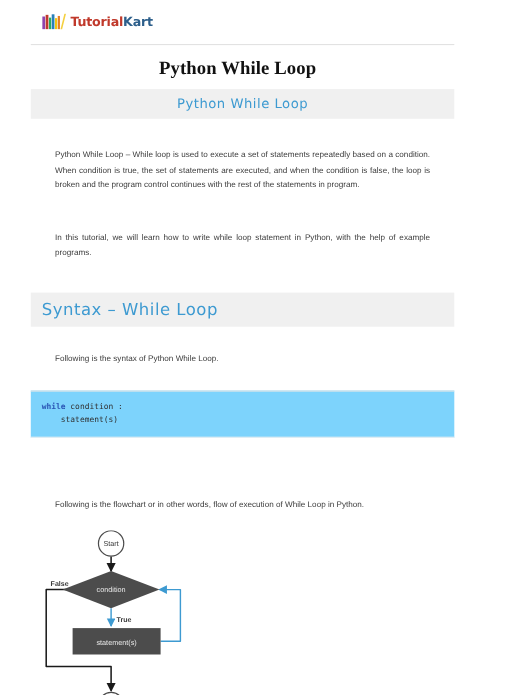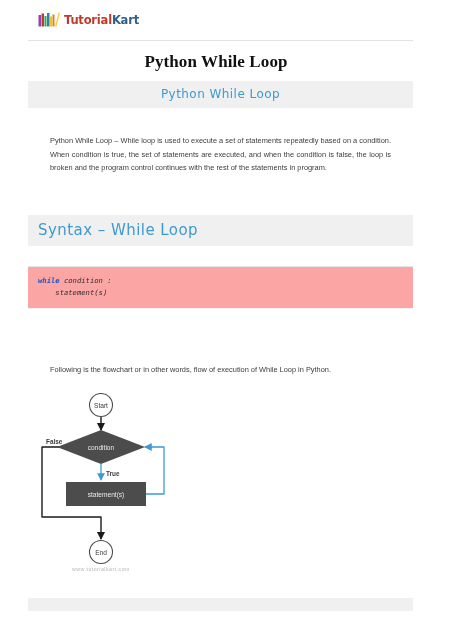--- a/index.html
+++ b/index.html
@@ -82,26 +82,25 @@
   }
   p.para.jfy{text-align:justify;}
   p.para b{font-weight:bold;color:#2b2b2b;}
   .sp-10{height:10px;}
   .sp-14{height:14px;}
   .sp-18{height:18px;}
 
   
   .code-block{
     margin:0 19px 0 28px;
-    background:#fca5a5;
+    background:#7dd3fc;
     border-top:1px solid #e6e6e6;
     border-bottom:1px solid #f2f2f2;
     padding:8px 10px 9px 10px;
     box-sizing:border-box;
-    font-style:italic;
   }
   .code-block pre{
     margin:0;
     font-family:"DejaVu Sans Mono", monospace;
     font-size:7.2px;
     line-height:1.65;
     color:#2f2f2f;
     white-space:pre;
   }
   .code-block .kw{color:#2a55b5;font-weight:bold;}
@@ -159,27 +158,31 @@
   <div class="doc-title">Python While Loop</div>
 
   <div class="band centered">
     <h2>Python While Loop</h2>
   </div>
 
   <div class="sp-14"></div>
   <div class="body-wrap">
     <p class="para jfy">Python While Loop – While loop is used to execute a set of statements repeatedly based on a condition. When condition is true, the set of statements are executed, and when the condition is false, the loop is broken and the program control continues with the rest of the statements in program.</p>
     <div class="sp-10"></div>
+    <p class="para">In this tutorial, we will learn how to write while loop statement in Python, with the help of example programs.</p>
   </div>
   <div class="sp-18"></div>
 
   <div class="band">
     <h2>Syntax – While Loop</h2>
   </div>
   <div class="sp-10"></div>
+  <div class="body-wrap">
+    <p class="para">Following is the syntax of Python While Loop.</p>
+  </div>
   <div class="sp-10"></div>
 
   <div class="code-block">
 <pre><span class="kw">while</span><span> condition :</span>
 <span>    statement(s)</span></pre>
   </div>
 
   <div class="sp-14"></div>
   <div class="sp-18"></div>
 

